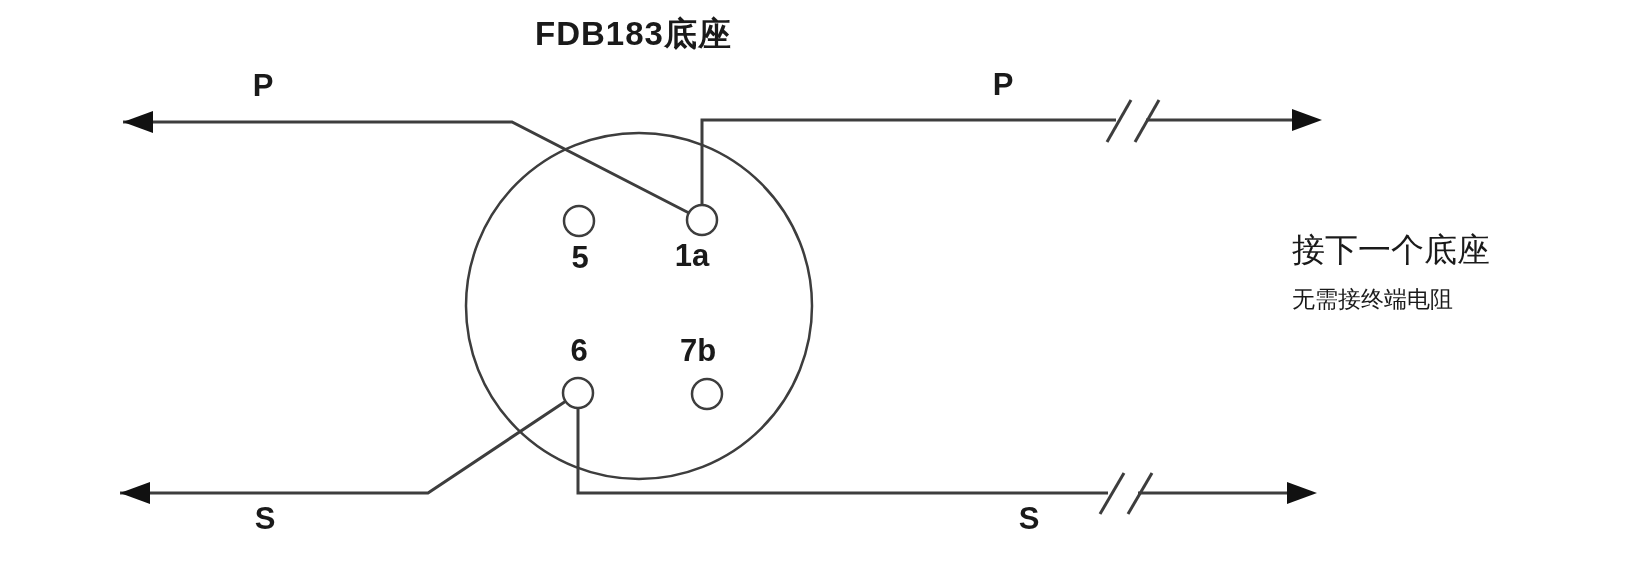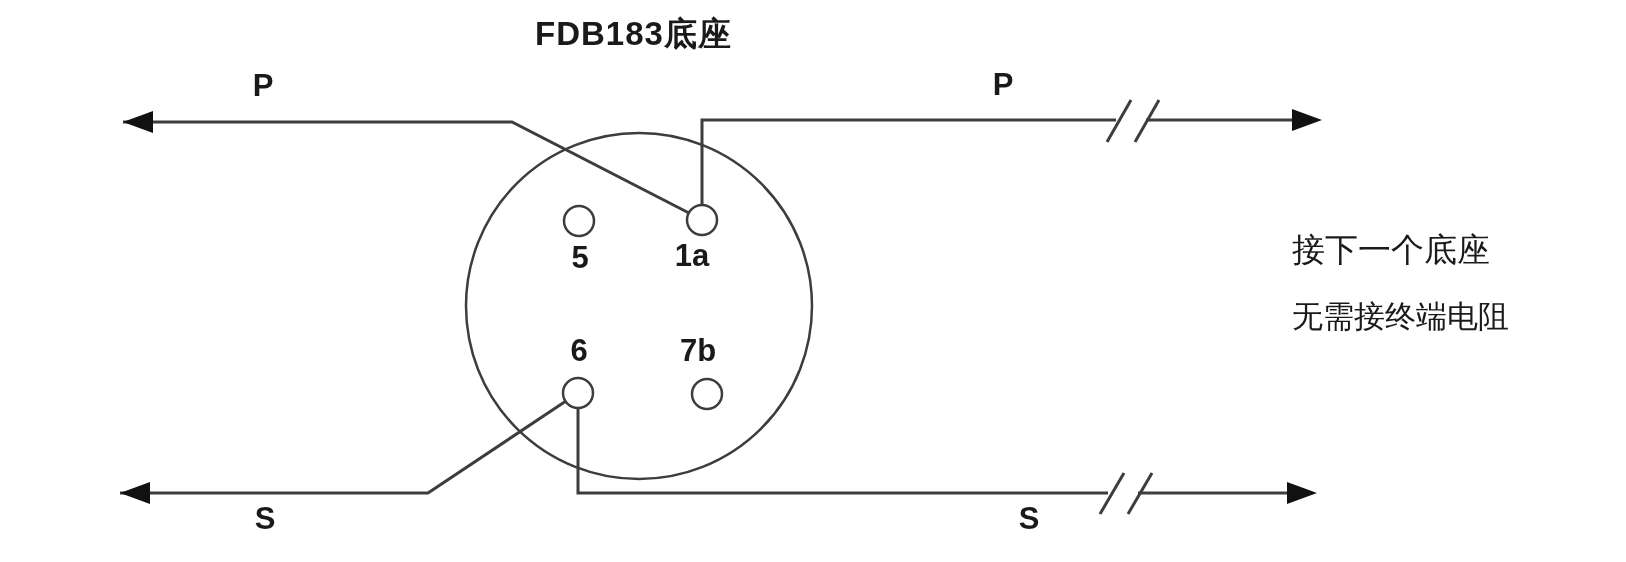--- a/index.html
+++ b/index.html
@@ -51,22 +51,22 @@
     top: 268px;
     font-size: 34px;
   }
   .right-label-1 {
     left: 1292px;
     top: 232px;
     font-size: 33px;
   }
   .right-label-2 {
     left: 1292px;
-    top: 300px;
-    font-size: 31px;
+    top: 287px;
+    font-size: 23px;
   }
   .wire-label {
     font-size: 31px;
     font-weight: bold;
     transform: translateX(-50%);
   }
   .wire-label.p-left  { left: 263px;  top: 69px; }
   .wire-label.p-right { left: 1003px; top: 68px; }
   .wire-label.s-left  { left: 265px;  top: 502px; }
   .wire-label.s-right { left: 1029px; top: 502px; }

